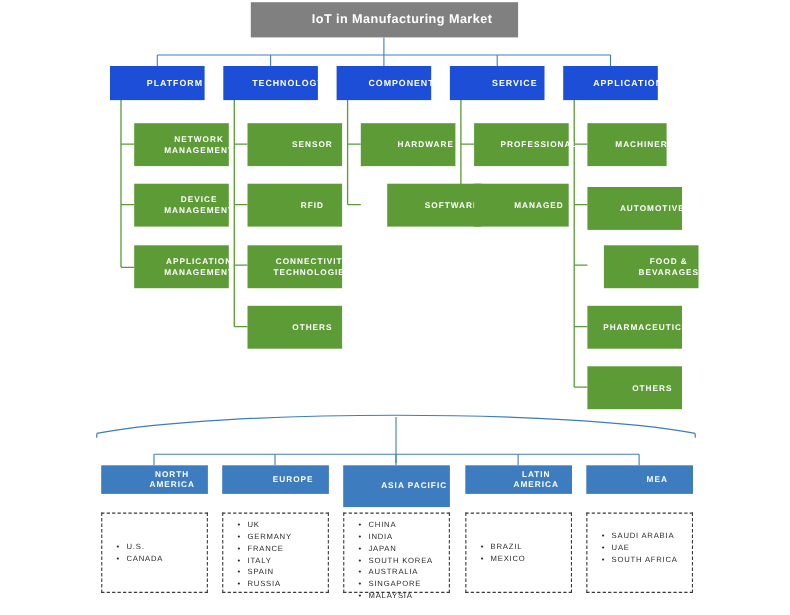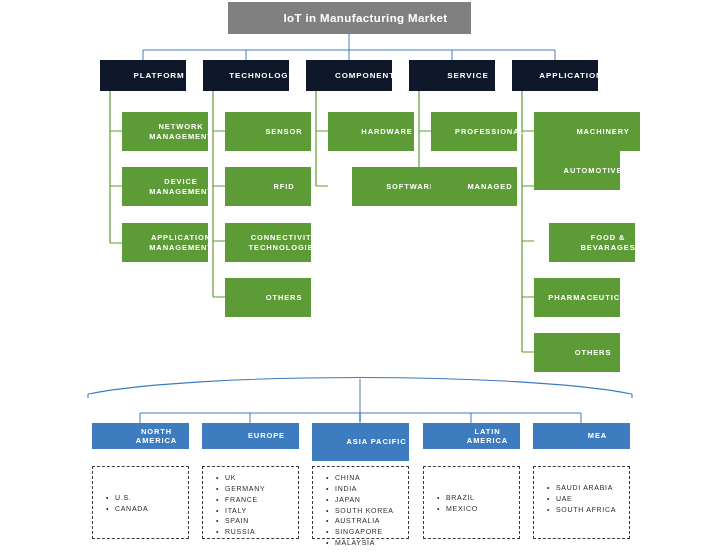--- a/index.html
+++ b/index.html
@@ -27,21 +27,21 @@
     line-height: 1.25;
     padding-left: 32px;
   }
   .root {
     background: #808080;
     font-size: 11.5px;
     font-weight: bold;
     letter-spacing: 0.4px;
   }
   .blue {
-    background: #0f172a;
+    background: #1d4ed8;
     font-size: 8px;
     font-weight: bold;
     letter-spacing: 0.9px;
   }
   .green {
     background: #5d9b36;
     font-size: 7.5px;
     font-weight: bold;
     letter-spacing: 0.9px;
   }
@@ -135,22 +135,22 @@
   <div class="node green" style="left:225px; top:167px; width:86px; height:39px;">RFID</div>
   <div class="node green" style="left:225px; top:223px; width:86px; height:39px;text-align:center;">CONNECTIVITY TECHNOLOGIES</div>
   <div class="node green" style="left:225px; top:278px; width:86px; height:39px;">OTHERS</div>
 
   <div class="node green" style="left:328px; top:112px; width:86px; height:39px;">HARDWARE</div>
   <div class="node green" style="left:328px; top:167px; width:86px; height:39px;margin-left:24px;">SOFTWARE</div>
 
   <div class="node green" style="left:431px; top:112px; width:86px; height:39px;">PROFESSIONAL</div>
   <div class="node green" style="left:431px; top:167px; width:86px; height:39px;">MANAGED</div>
 
-  <div class="node green" style="left:534px; top:112px; width:106px; height:39px;">MACHINERY</div>
-  <div class="node green" style="left:534px; top:151px; width:86px; height:39px;">AUTOMOTIVE</div>
+  <div class="node green" style="left:534px; top:112px; width:72px; height:39px;">MACHINERY</div>
+  <div class="node green" style="left:534px; top:170px; width:86px; height:39px;">AUTOMOTIVE</div>
   <div class="node green" style="left:534px; top:223px; width:86px; height:39px;margin-left:15px;">FOOD &amp; BEVARAGES</div>
   <div class="node green" style="left:534px; top:278px; width:86px; height:39px;text-align:center;">PHARMACEUTICALS</div>
   <div class="node green" style="left:534px; top:333px; width:86px; height:39px;">OTHERS</div>
 
   <div class="node region" style="left:92px; top:423px; width:97px; height:26px;">NORTH AMERICA</div>
   <div class="node region" style="left:202px; top:423px; width:97px; height:26px;">EUROPE</div>
   <div class="node region" style="left:312px; top:423px; width:97px; height:38px;">ASIA PACIFIC</div>
   <div class="node region" style="left:423px; top:423px; width:97px; height:26px;">LATIN AMERICA</div>
   <div class="node region" style="left:533px; top:423px; width:97px; height:26px;">MEA</div>
 

